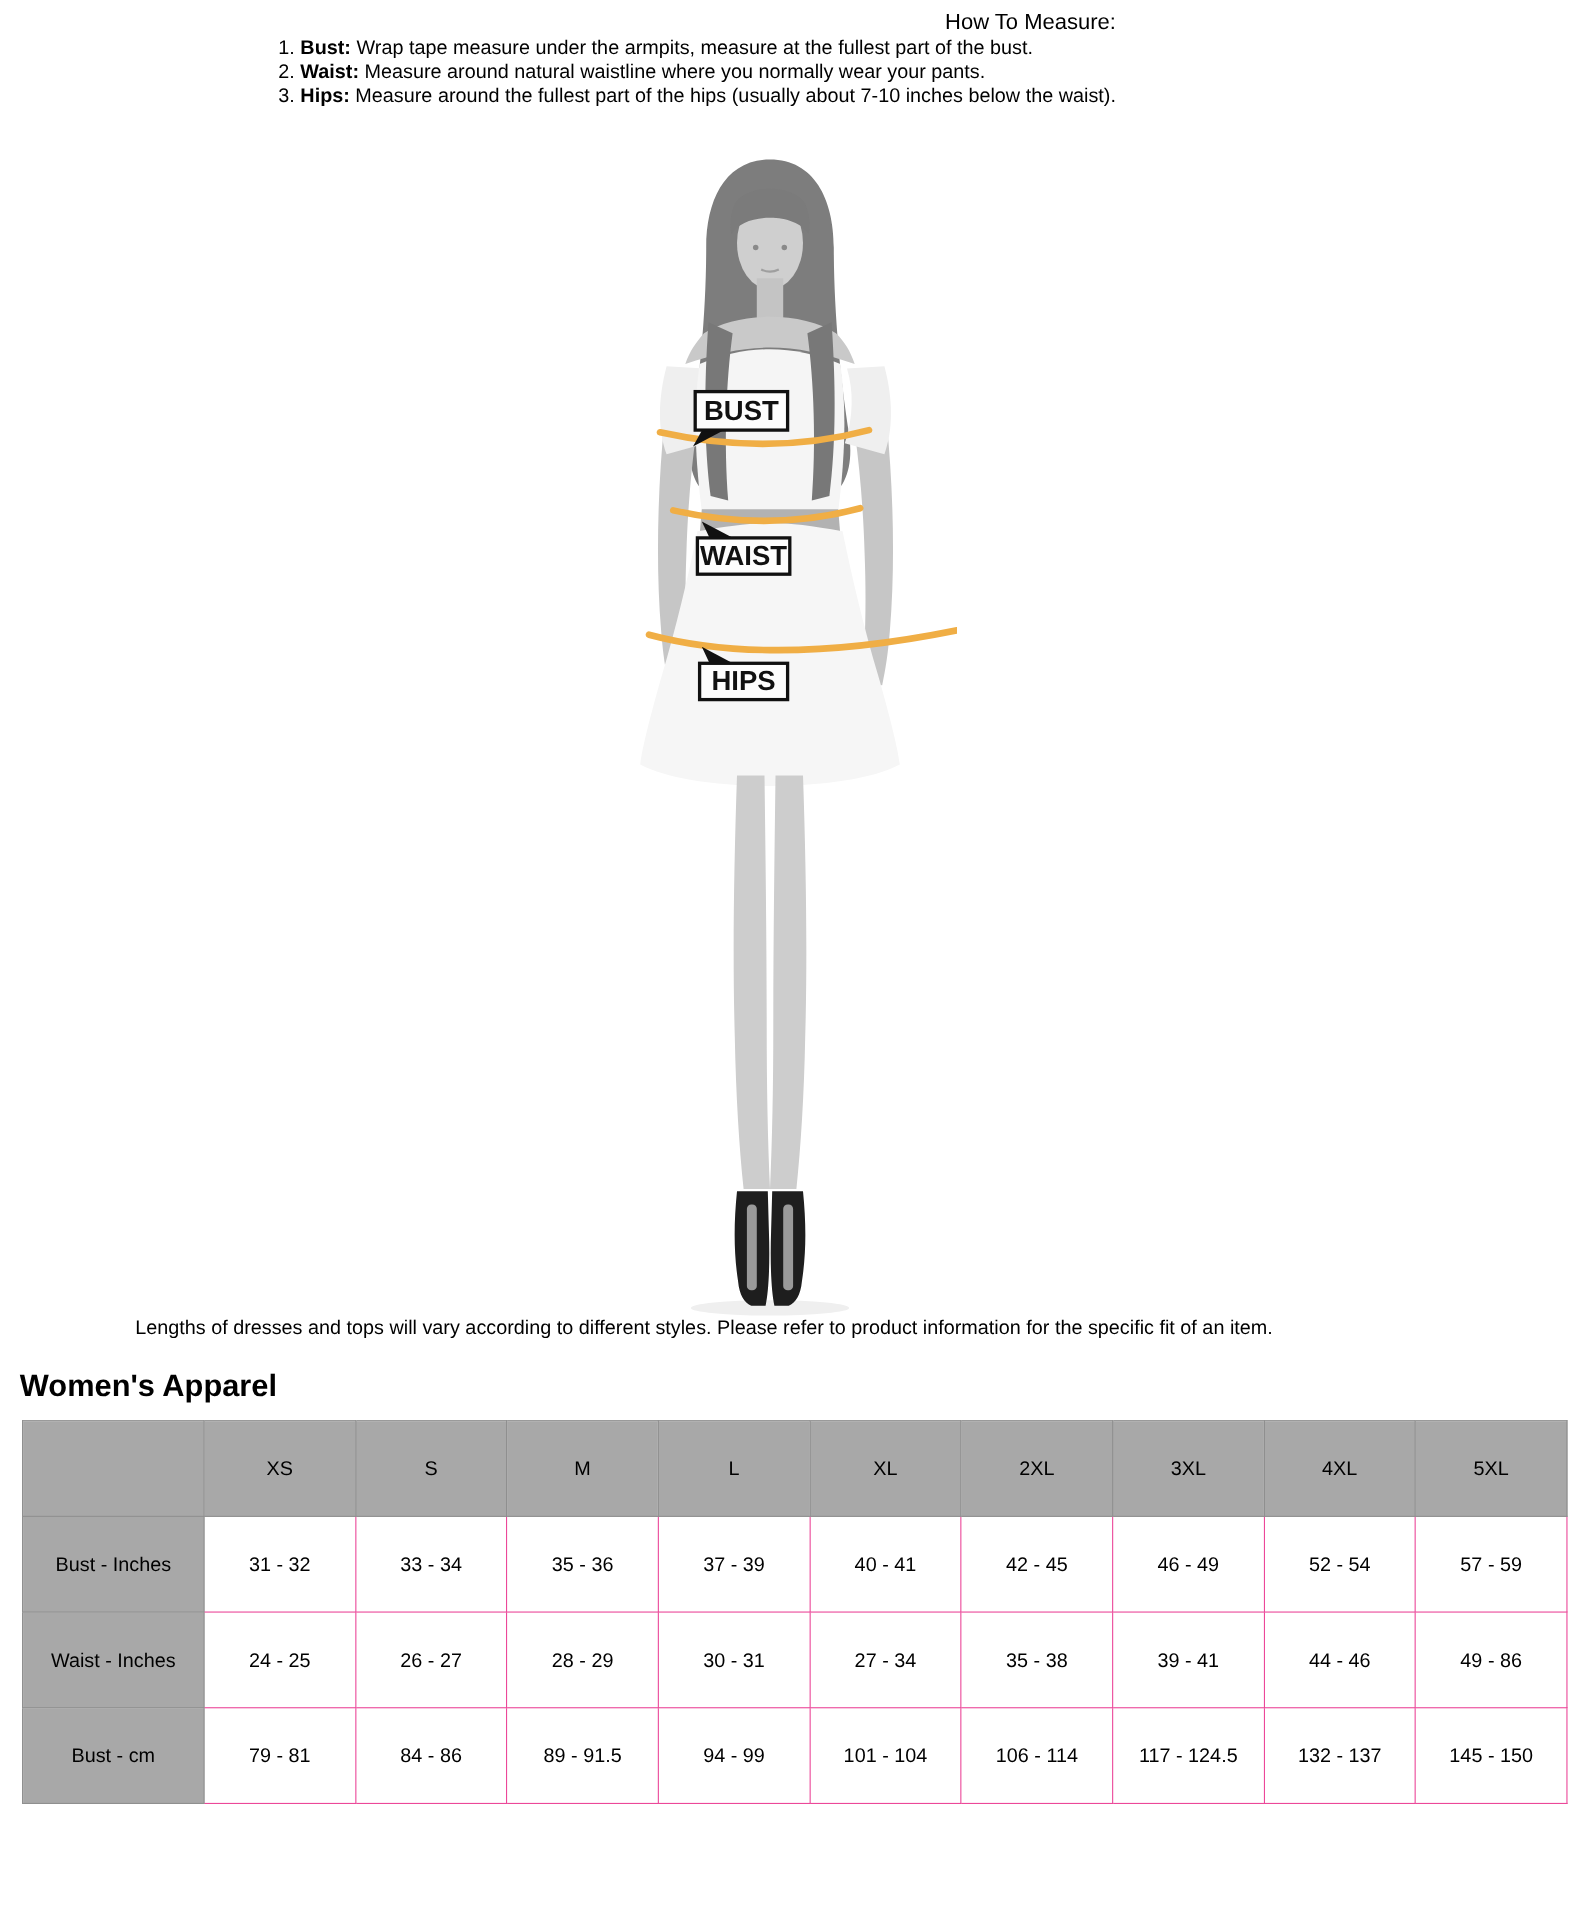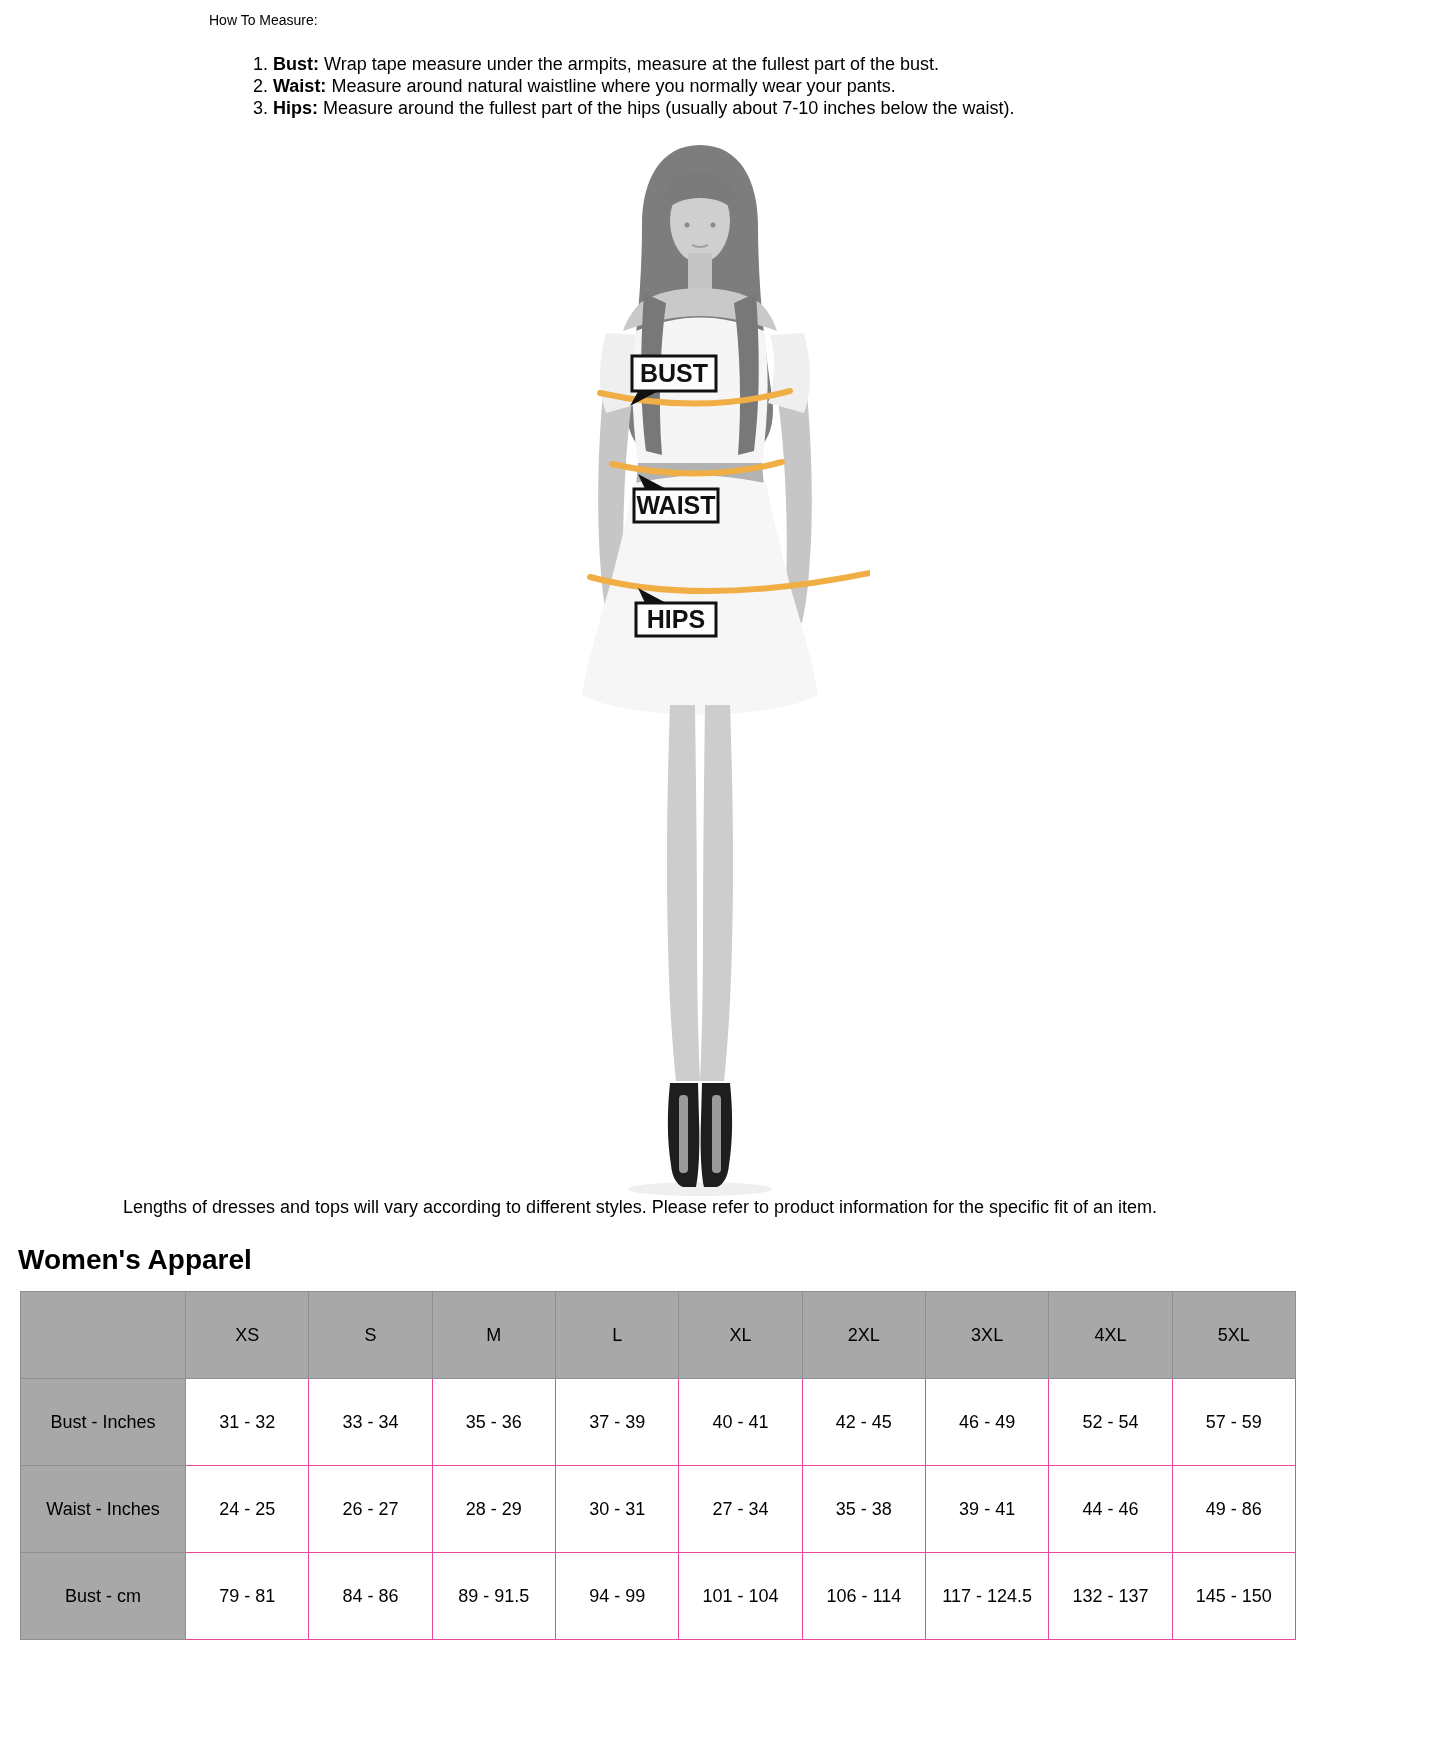--- a/index.html
+++ b/index.html
@@ -1,33 +1,33 @@
 <!DOCTYPE html>
 <html><head>
 <meta charset="utf-8">
 <style>
   html,body{margin:0;padding:0;}
   body{
     width:1445px;height:1753px;position:relative;background:#ffffff;
     font-family:"Liberation Sans",sans-serif;color:#000;overflow:hidden;
   }
   .howto{position:absolute;left:209px;top:8px;}
-  .howto-title{font-size:14px;line-height:24px;}
-  .instr-list{margin-top:21px;margin-left:44px;}
+  .howto-title{font-size:20px;line-height:24px;text-align:right;}
+  .instr-list{margin-left:44px;}
   .instr{font-size:18px;line-height:22px;white-space:nowrap;}
   .figure-wrap{position:absolute;left:540px;top:133px;width:330px;height:1065px;}
   .note{
     position:absolute;left:0;top:1196px;width:1280px;text-align:center;
     font-size:18px;line-height:22px;
   }
   .section-title{
     position:absolute;left:18px;top:1244px;font-size:28px;font-weight:bold;
   }
   table.sizes{
-    position:absolute;left:20px;top:1291px;width:1276px;
+    position:absolute;left:20px;top:1291px;width:1405px;
     border-collapse:collapse;table-layout:fixed;font-size:18px;border-radius:29px;
   }
   table.sizes td{
     height:86px;text-align:center;vertical-align:middle;padding:0;
     border:1px solid #ec4899;background:#ffffff;
   }
   table.sizes td.gray{background:#a8a8a8;border:1px solid #8f8f8f;}
   svg text.fig-label{font-family:"Liberation Sans",sans-serif;font-weight:bold;font-size:25px;fill:#111;}
 </style>
 </head>

